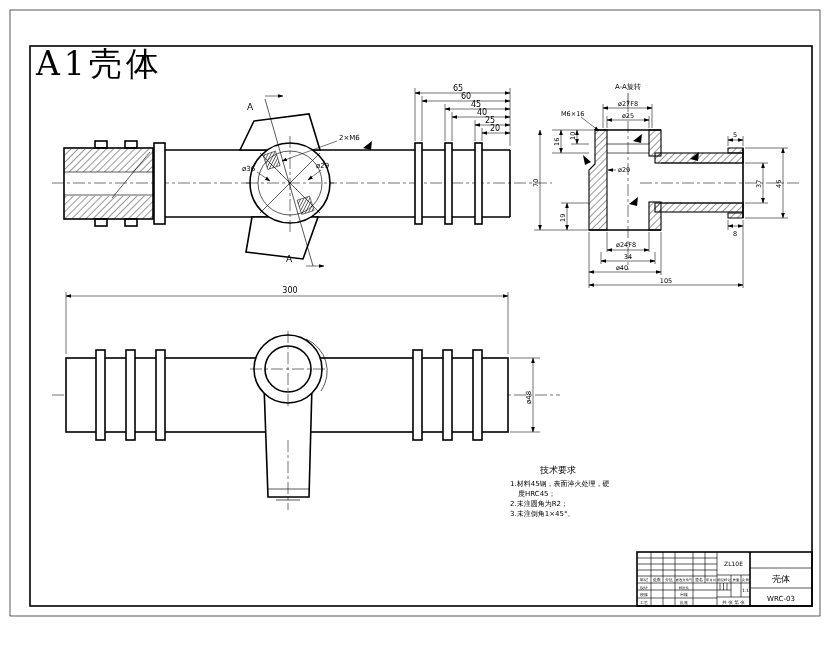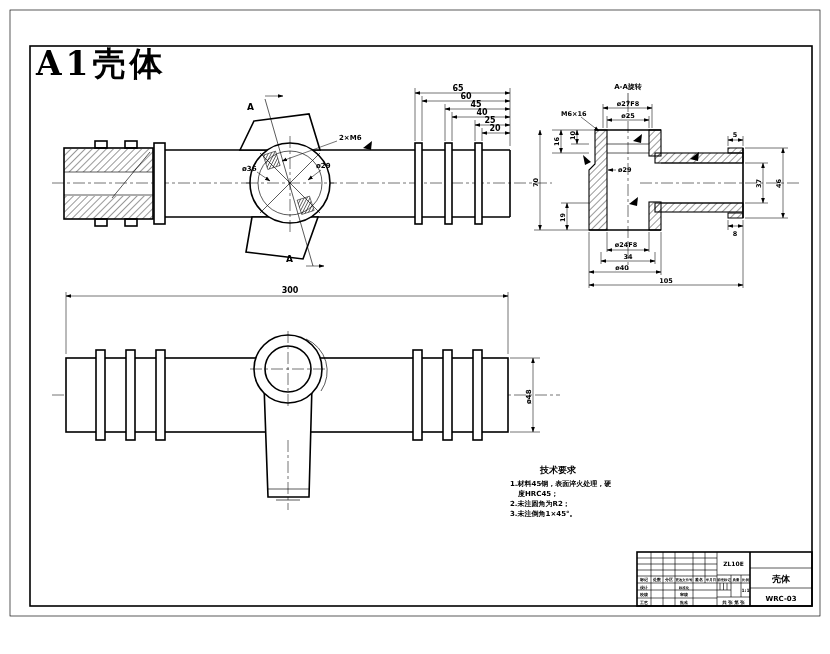--- a/index.html
+++ b/index.html
@@ -1,16 +1,16 @@
 <!DOCTYPE html>
 <html><head>
 <meta charset="utf-8">
 <style>
   html,body{margin:0;padding:0;background:#fff;}
-  #sheet{position:relative;width:830px;height:654px;background:#ffffff;overflow:hidden;font-weight:bold;}
+  #sheet{position:relative;width:830px;height:654px;background:#ffffff;overflow:hidden;}
   svg text{font-family:"DejaVu Sans",sans-serif;fill:#000;}
   .t8{font-size:8px}.t7{font-size:7px}.t65{font-size:6.5px}.t9{font-size:9px}.t45{font-size:4.5px}.t4{font-size:4px}.t35{font-size:3.4px}.t6{font-size:6px}
   .ttl{font-family:"DejaVu Serif",serif;font-size:33px;letter-spacing:4px;}
   .thk{stroke:#000;stroke-width:1.6;fill:none}
   .thn{stroke:#000;stroke-width:.65;fill:none}
   .cl{stroke:#000;stroke-width:.55;fill:none;stroke-dasharray:12 3 3 3}
   .dim{stroke:#000;stroke-width:.55;fill:none}
   .dar{marker-start:url(#ma);marker-end:url(#ma)}
   .de{marker-end:url(#ma)}
   .wf{fill:#fff}

